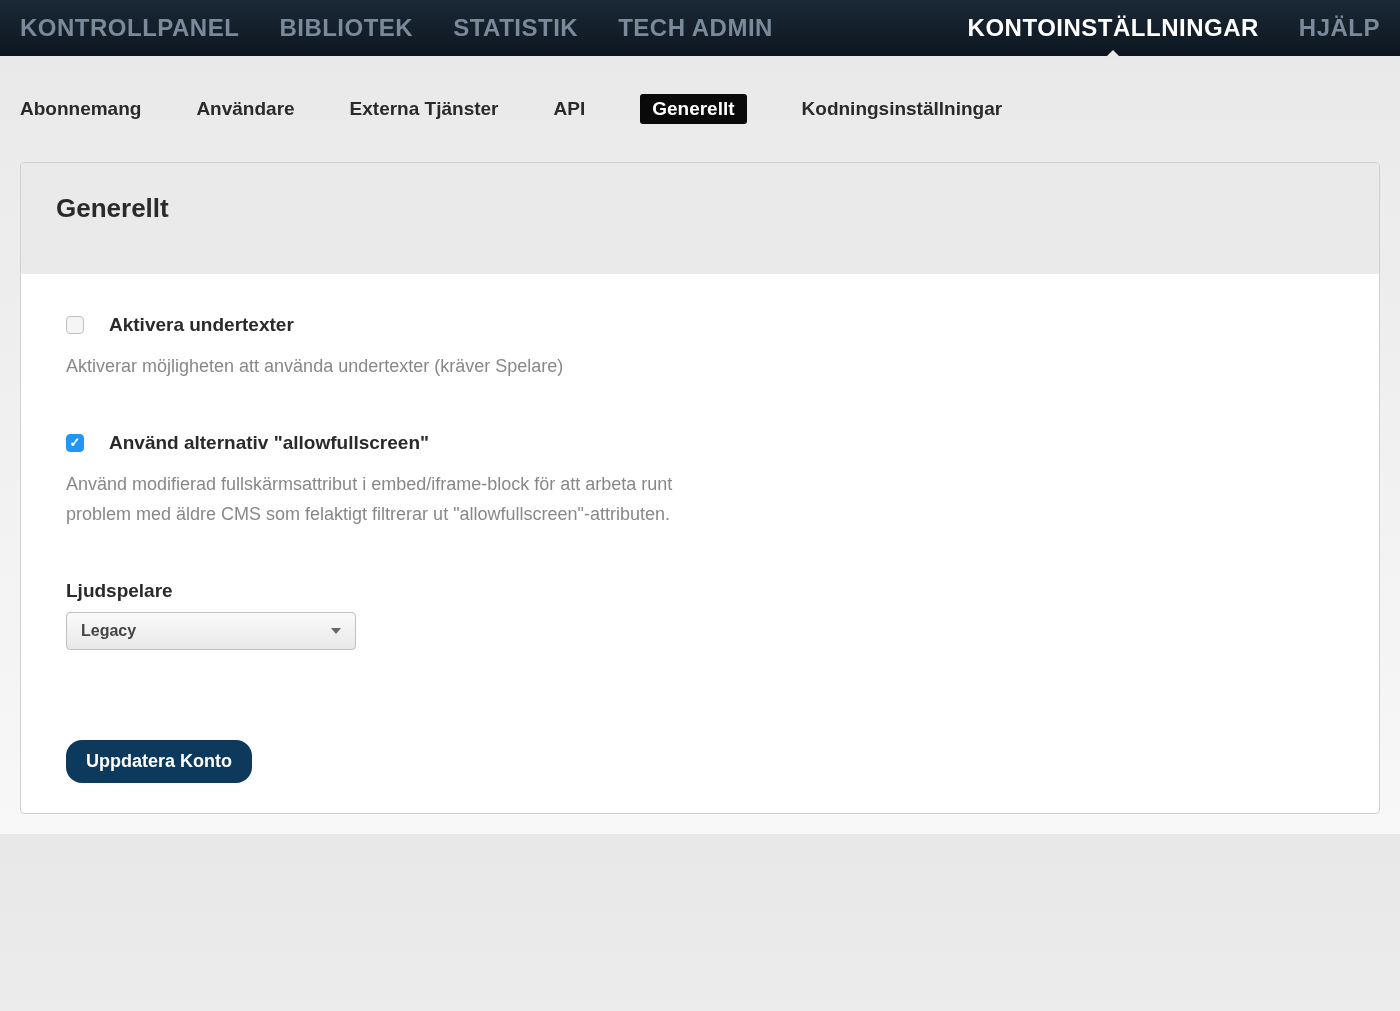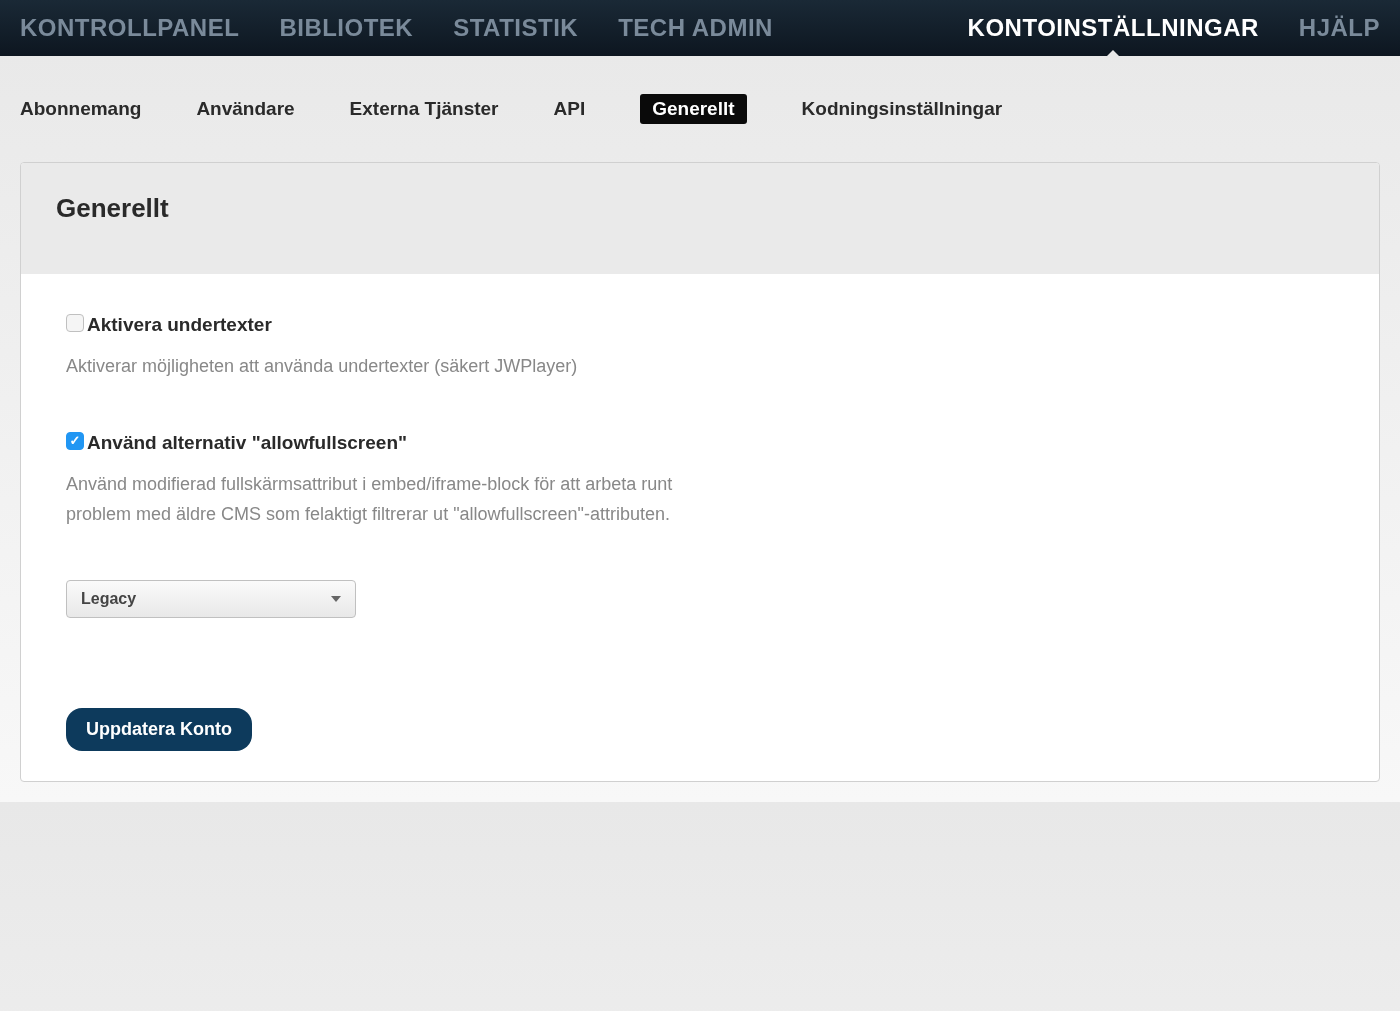--- a/index.html
+++ b/index.html
@@ -82,22 +82,22 @@
       color: #2a2a2a;
     }
     .card-body {
       padding: 40px 45px 30px 45px;
     }
     .setting-group {
       margin-bottom: 50px;
     }
     .checkbox-row {
       display: flex;
-      align-items: flex-start;
-      gap: 3px;
+      align-items: center;
+      gap: 25px;
       margin-bottom: 15px;
     }
     .checkbox {
       width: 18px;
       height: 18px;
       border: 1px solid #c0c0c0;
       border-radius: 4px;
       background: #f5f5f5;
       cursor: pointer;
       display: flex;
@@ -197,33 +197,34 @@
   <div class="card-header">
     <h2>Generellt</h2>
   </div>
   <div class="card-body">
 
     <div class="setting-group">
       <div class="checkbox-row">
         <div class="checkbox"></div>
         <span class="checkbox-label">Aktivera undertexter</span>
       </div>
-      <p class="setting-description">Aktiverar möjligheten att använda undertexter (säkert JWPlayer)</p>
+      <p class="setting-description">Aktiverar möjligheten att använda undertexter (kräver Spelare)</p>
     </div>
 
 
     <div class="setting-group">
       <div class="checkbox-row">
         <div class="checkbox checked"></div>
         <span class="checkbox-label">Använd alternativ "allowfullscreen"</span>
       </div>
       <p class="setting-description">Använd modifierad fullskärmsattribut i embed/iframe-block för att arbeta runt problem med äldre CMS som felaktigt filtrerar ut "allowfullscreen"-attributen.</p>
     </div>
 
     <div class="setting-group">
+      <span class="select-label">Ljudspelare</span>
       <div class="select-wrapper">
         <div class="select-box">
           <span>Legacy</span>
           <span class="select-arrow"></span>
         </div>
       </div>
     </div>
 
     <button class="btn-primary">Uppdatera Konto</button>
 

